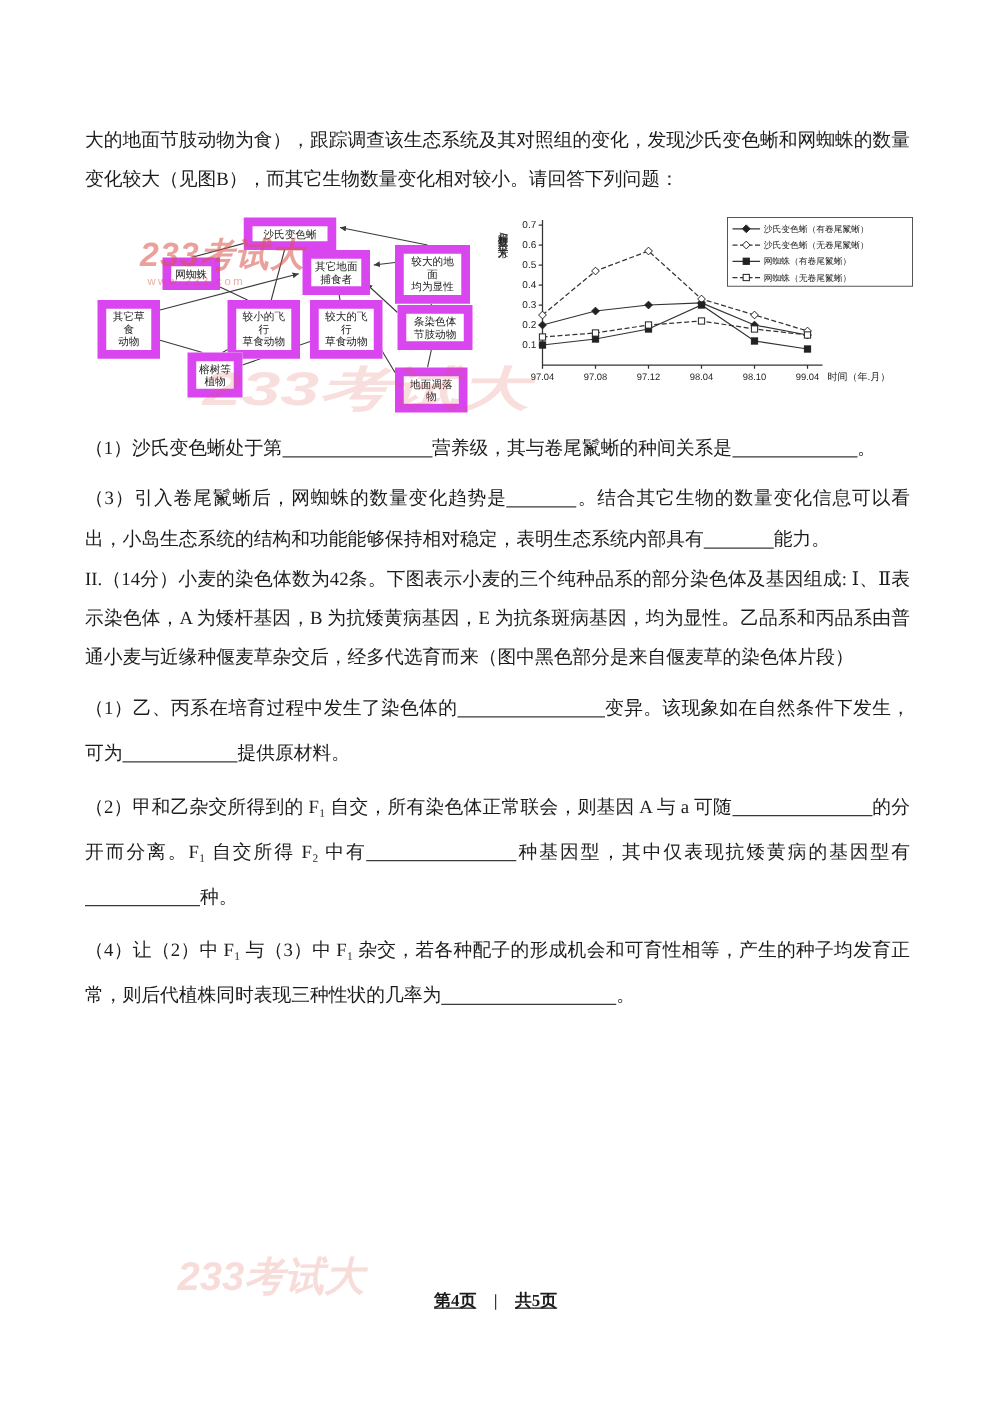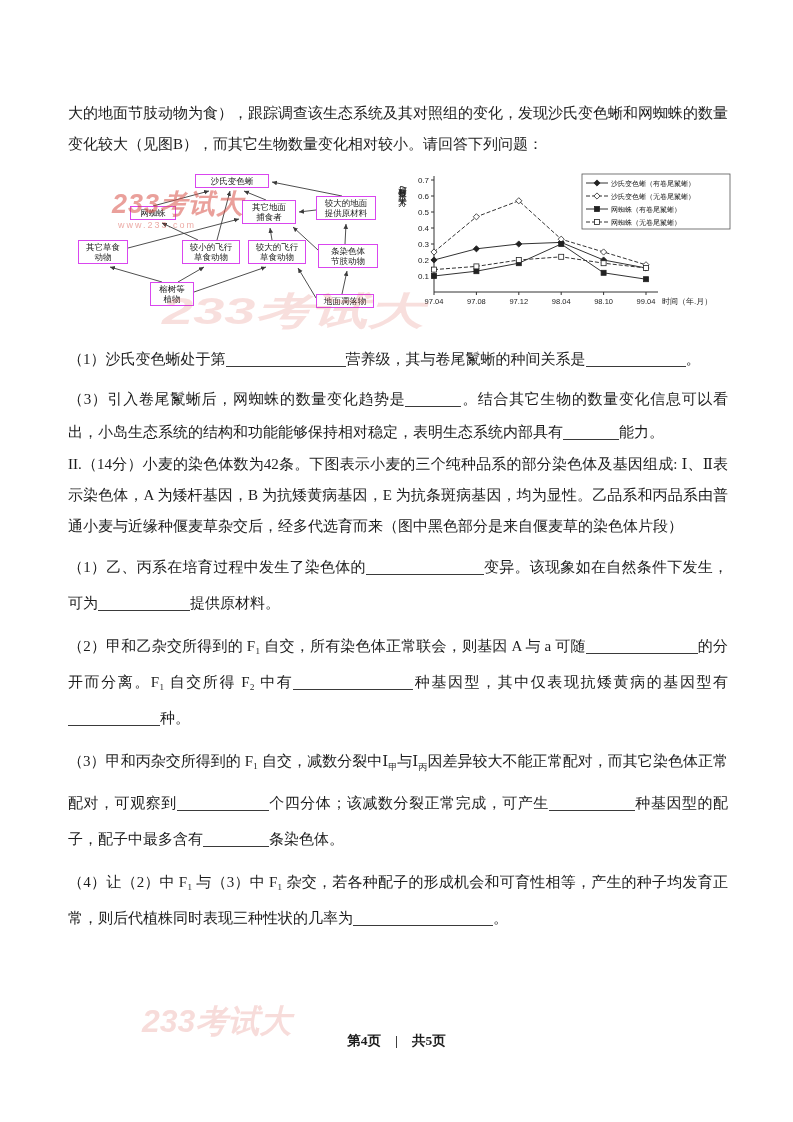--- a/index.html
+++ b/index.html
@@ -14,21 +14,21 @@
   p.q { font-size:15px; line-height:33px; text-align:justify; margin-top:7px; }
   .sec2 p.q { line-height:36px; }
   .bl { display:inline-block; border-bottom:1px solid #3a3a3a; height:15px; vertical-align:-3px; }
   sub.cn-sub { font-size:9px; }
 
   
   .figure { position:relative; height:168px; margin-top:8px; margin-bottom:4px; }
   .foodweb { position:absolute; left:2px; top:2px; width:330px; height:162px; }
   .foodweb svg { position:absolute; left:0; top:0; }
   .fw-node {
-    position:absolute; border:1px solid #d946ef; background:#fff;
+    position:absolute; border:7px solid #d946ef; background:#fff;
     font-size:8.5px; line-height:1.2; text-align:center; padding:1px 2px;
     white-space:pre-line; font-family:"Liberation Sans","DejaVu Sans",sans-serif;
   }
   .chart { position:absolute; left:336px; top:4px; width:329px; height:158px; }
   .chart svg { position:absolute; left:0; top:0; font-family:"Liberation Sans","DejaVu Sans",sans-serif; }
   .ylabel {
     position:absolute; left:-7px; top:8px; writing-mode:vertical-rl;
     font-size:8.5px; letter-spacing:1px; color:#222;
     font-family:"Liberation Sans","DejaVu Sans",sans-serif;
   }
@@ -37,21 +37,21 @@
   .wm { position:absolute; color:#d9534a; font-weight:bold; font-style:italic; pointer-events:none;
         font-family:"Liberation Sans","DejaVu Sans",sans-serif; }
   .wm-logo { left:112px; top:186px; font-size:27px; opacity:.55; letter-spacing:1px; }
   .wm-site { left:118px; top:220px; font-size:9px; opacity:.5; letter-spacing:2px; font-style:normal; position:absolute;
              color:#d9534a; font-family:Liberation Sans, sans-serif; }
   .wm-band { left:162px; top:286px; font-size:28px; opacity:.18; transform:scale(2.0,1.35); transform-origin:left top; }
   .wm-bottom { left:142px; top:1000px; font-size:32px; opacity:.2; }
 
   
   .footer { position:absolute; left:0; top:1032px; width:100%; text-align:center; font-size:13.5px; }
-  .footer .pg { font-weight:bold; }
+  .footer .pg { font-weight:bold;text-decoration:underline; }
   .footer .sep { margin:0 14px; font-weight:bold; color:#333; }
 </style>
 </head>
 <body>
 
 <div class="page">
 
   <div class="content">
 
     <p class="para">
@@ -83,21 +83,21 @@
             <line x1="124" y1="122" x2="196" y2="97" marker-end="url(#ah)"></line>
             <line x1="272" y1="124" x2="277" y2="101" marker-end="url(#ah)"></line>
             <line x1="246" y1="128" x2="228" y2="98" marker-end="url(#ah)"></line>
           </g>
         </svg>
         <div class="fw-node" style="left:125px;top:4px;width:74px">沙氏变色蜥</div>
         <div class="fw-node" style="left:60px;top:36px;width:46px">网蜘蛛</div>
         <div class="fw-node" style="left:172px;top:30px;width:54px">其它地面
 捕食者</div>
         <div class="fw-node" style="left:246px;top:26px;width:60px">较大的地面
-提供原材料</div>
+均为显性</div>
         <div class="fw-node" style="left:8px;top:70px;width:50px">其它草食
 动物</div>
         <div class="fw-node" style="left:112px;top:70px;width:58px">较小的飞行
 草食动物</div>
         <div class="fw-node" style="left:178px;top:70px;width:58px">较大的飞行
 草食动物</div>
         <div class="fw-node" style="left:248px;top:74px;width:60px">条染色体
 节肢动物</div>
         <div class="fw-node" style="left:80px;top:112px;width:44px">榕树等
 植物</div>
@@ -198,23 +198,20 @@
       </p>
 
       <p class="q">
         <span>（1）乙、丙系在培育过程中发生了染色体的</span><span class="bl" style="width:118px"></span><span>变异。该现象如在自然条件下发生，可为</span><span class="bl" style="width:92px"></span><span>提供原材料。</span>
       </p>
 
       <p class="q">
         <span>（2）甲和乙杂交所得到的 F₁ 自交，所有染色体正常联会，则基因 A 与 a 可随</span><span class="bl" style="width:112px"></span><span>的分开而分离。F₁ 自交所得 F₂ 中有</span><span class="bl" style="width:120px"></span><span>种基因型，其中仅表现抗矮黄病的基因型有</span><span class="bl" style="width:92px"></span><span>种。</span>
       </p>
 
-      <p class="q">
-        <span>（3）甲和丙杂交所得到的 F₁ 自交，减数分裂中Ⅰ</span><sub class="cn-sub">甲</sub><span>与Ⅰ</span><sub class="cn-sub">丙</sub><span>因差异较大不能正常配对，而其它染色体正常配对，可观察到</span><span class="bl" style="width:92px"></span><span>个四分体；该减数分裂正常完成，可产生</span><span class="bl" style="width:86px"></span><span>种基因型的配子，配子中最多含有</span><span class="bl" style="width:66px"></span><span>条染色体。</span>
-      </p>
 
       <p class="q">
         <span>（4）让（2）中 F₁ 与（3）中 F₁ 杂交，若各种配子的形成机会和可育性相等，产生的种子均发育正常，则后代植株同时表现三种性状的几率为</span><span class="bl" style="width:140px"></span><span>。</span>
       </p>
 
     </div>
   </div>
 
   <div class="wm wm-logo">233考试大</div>
   <div class="wm-site">www.233.com</div>

